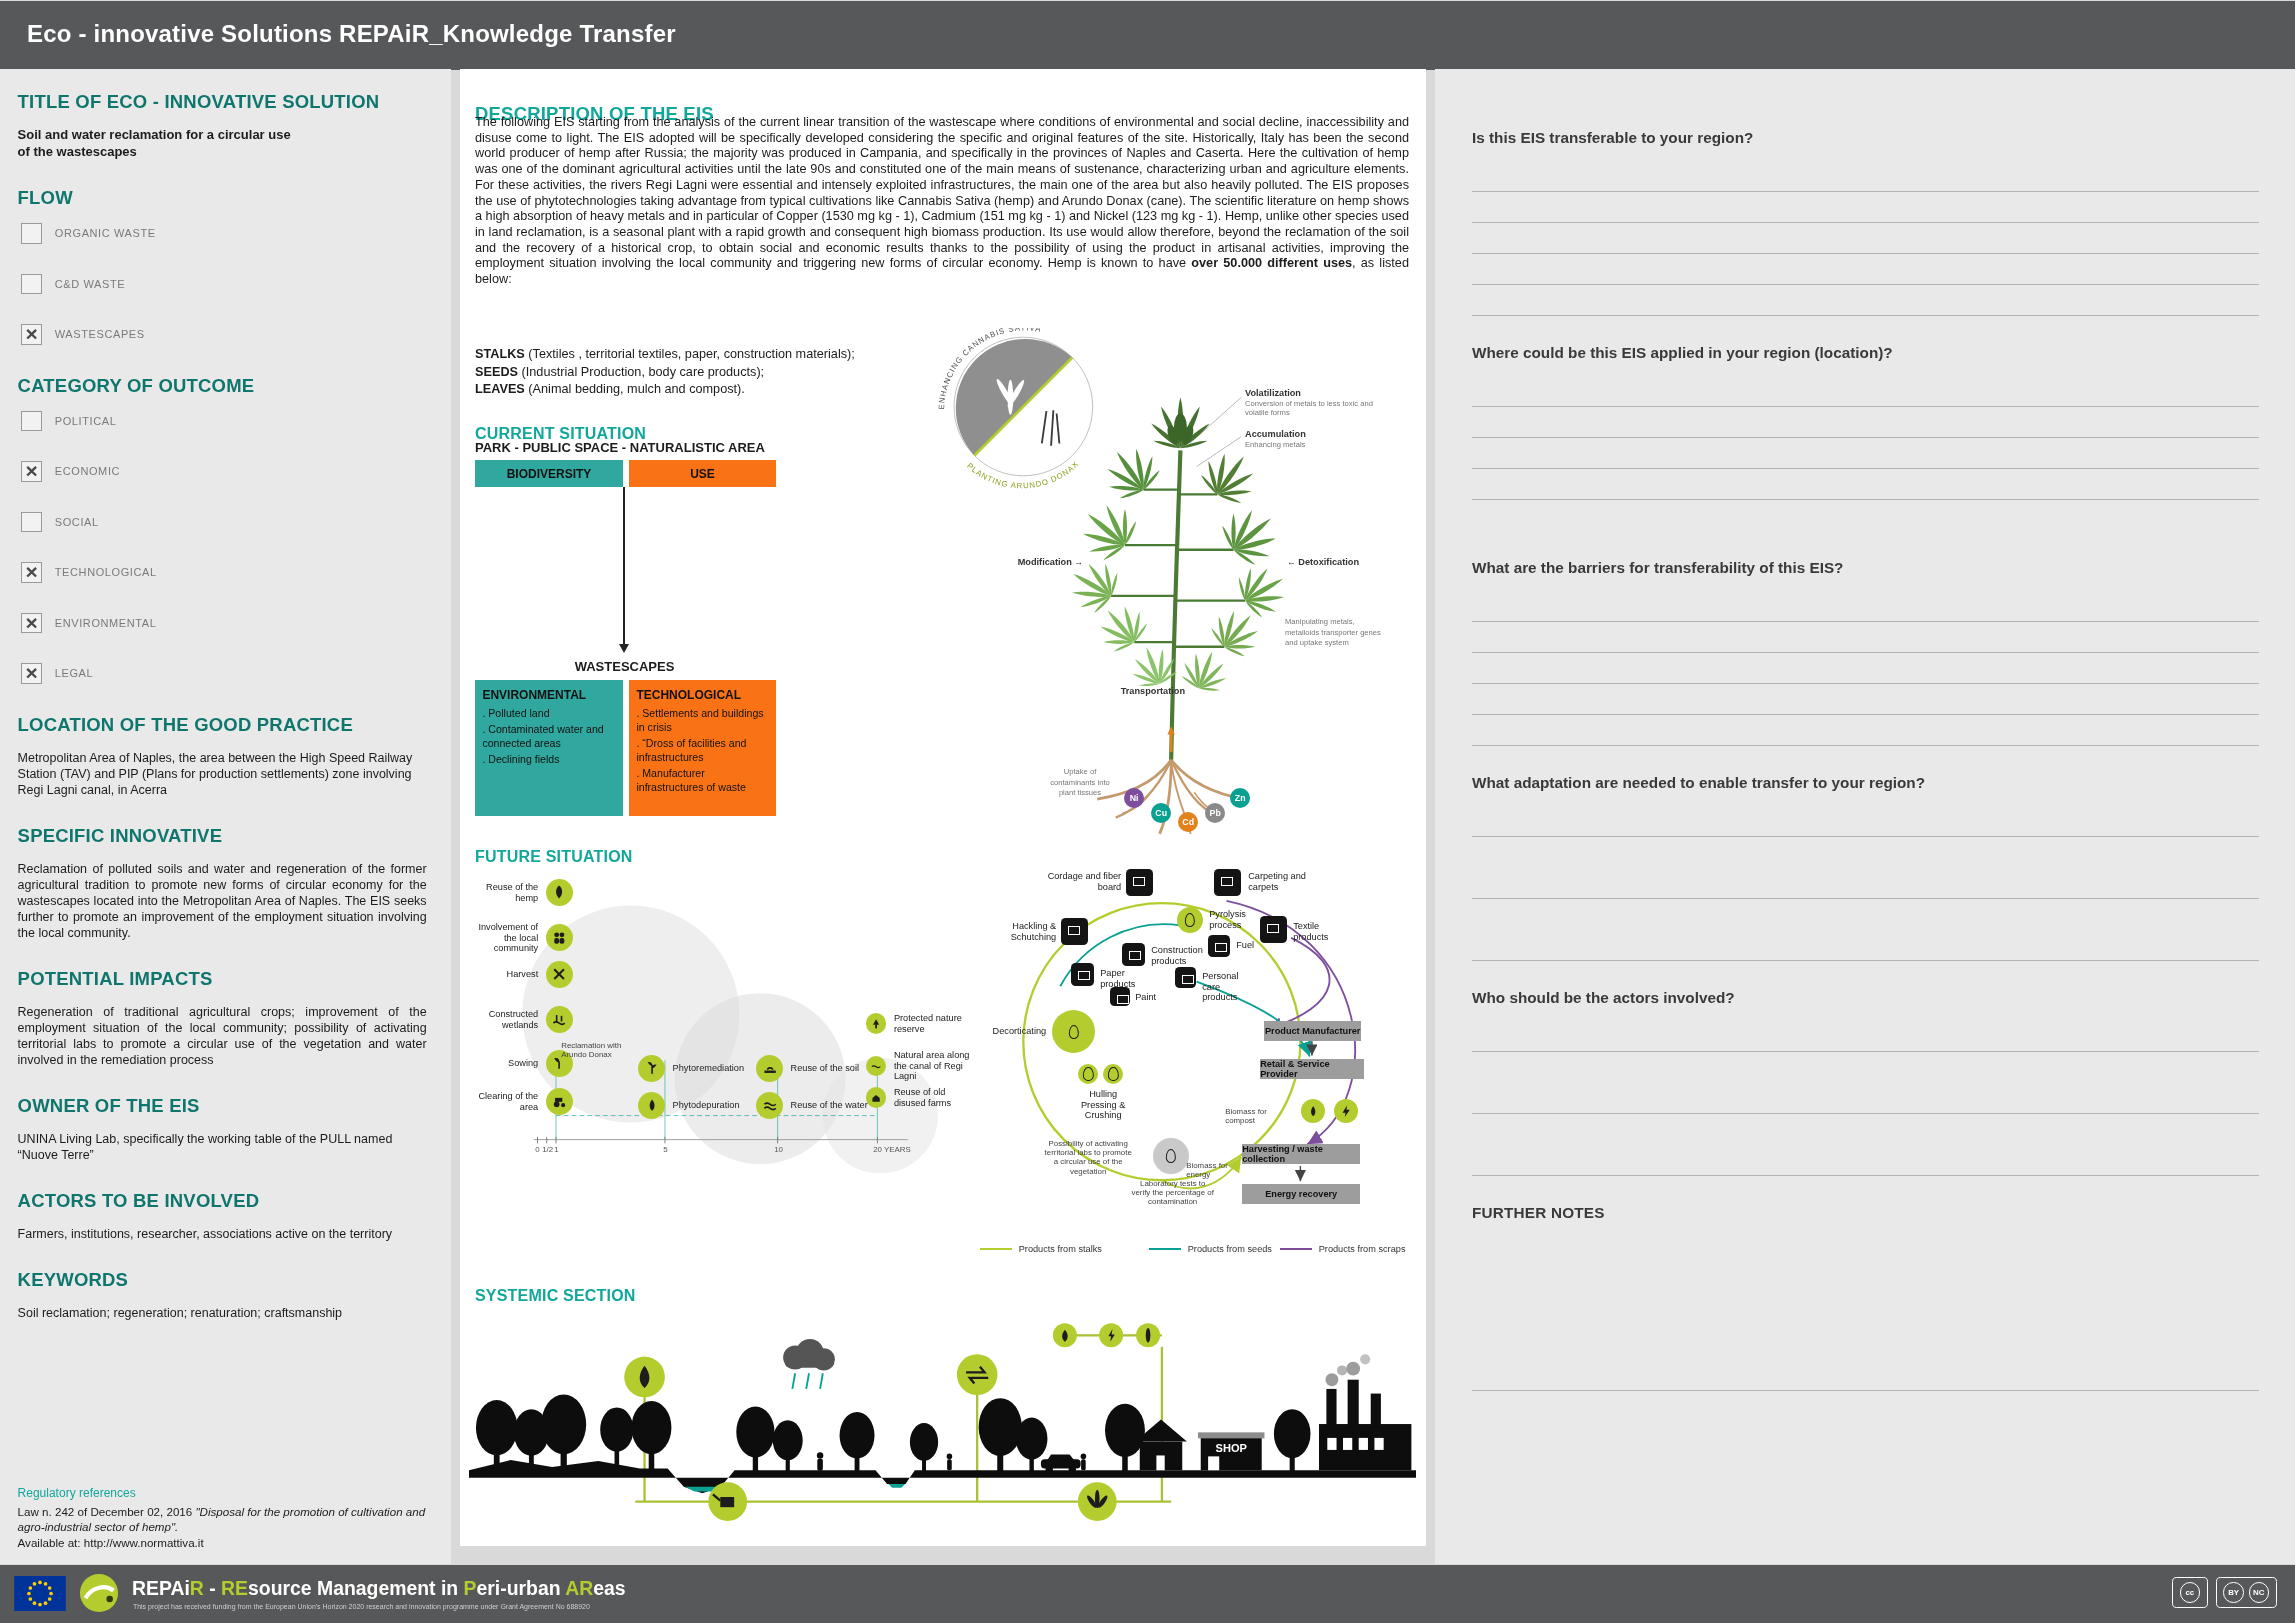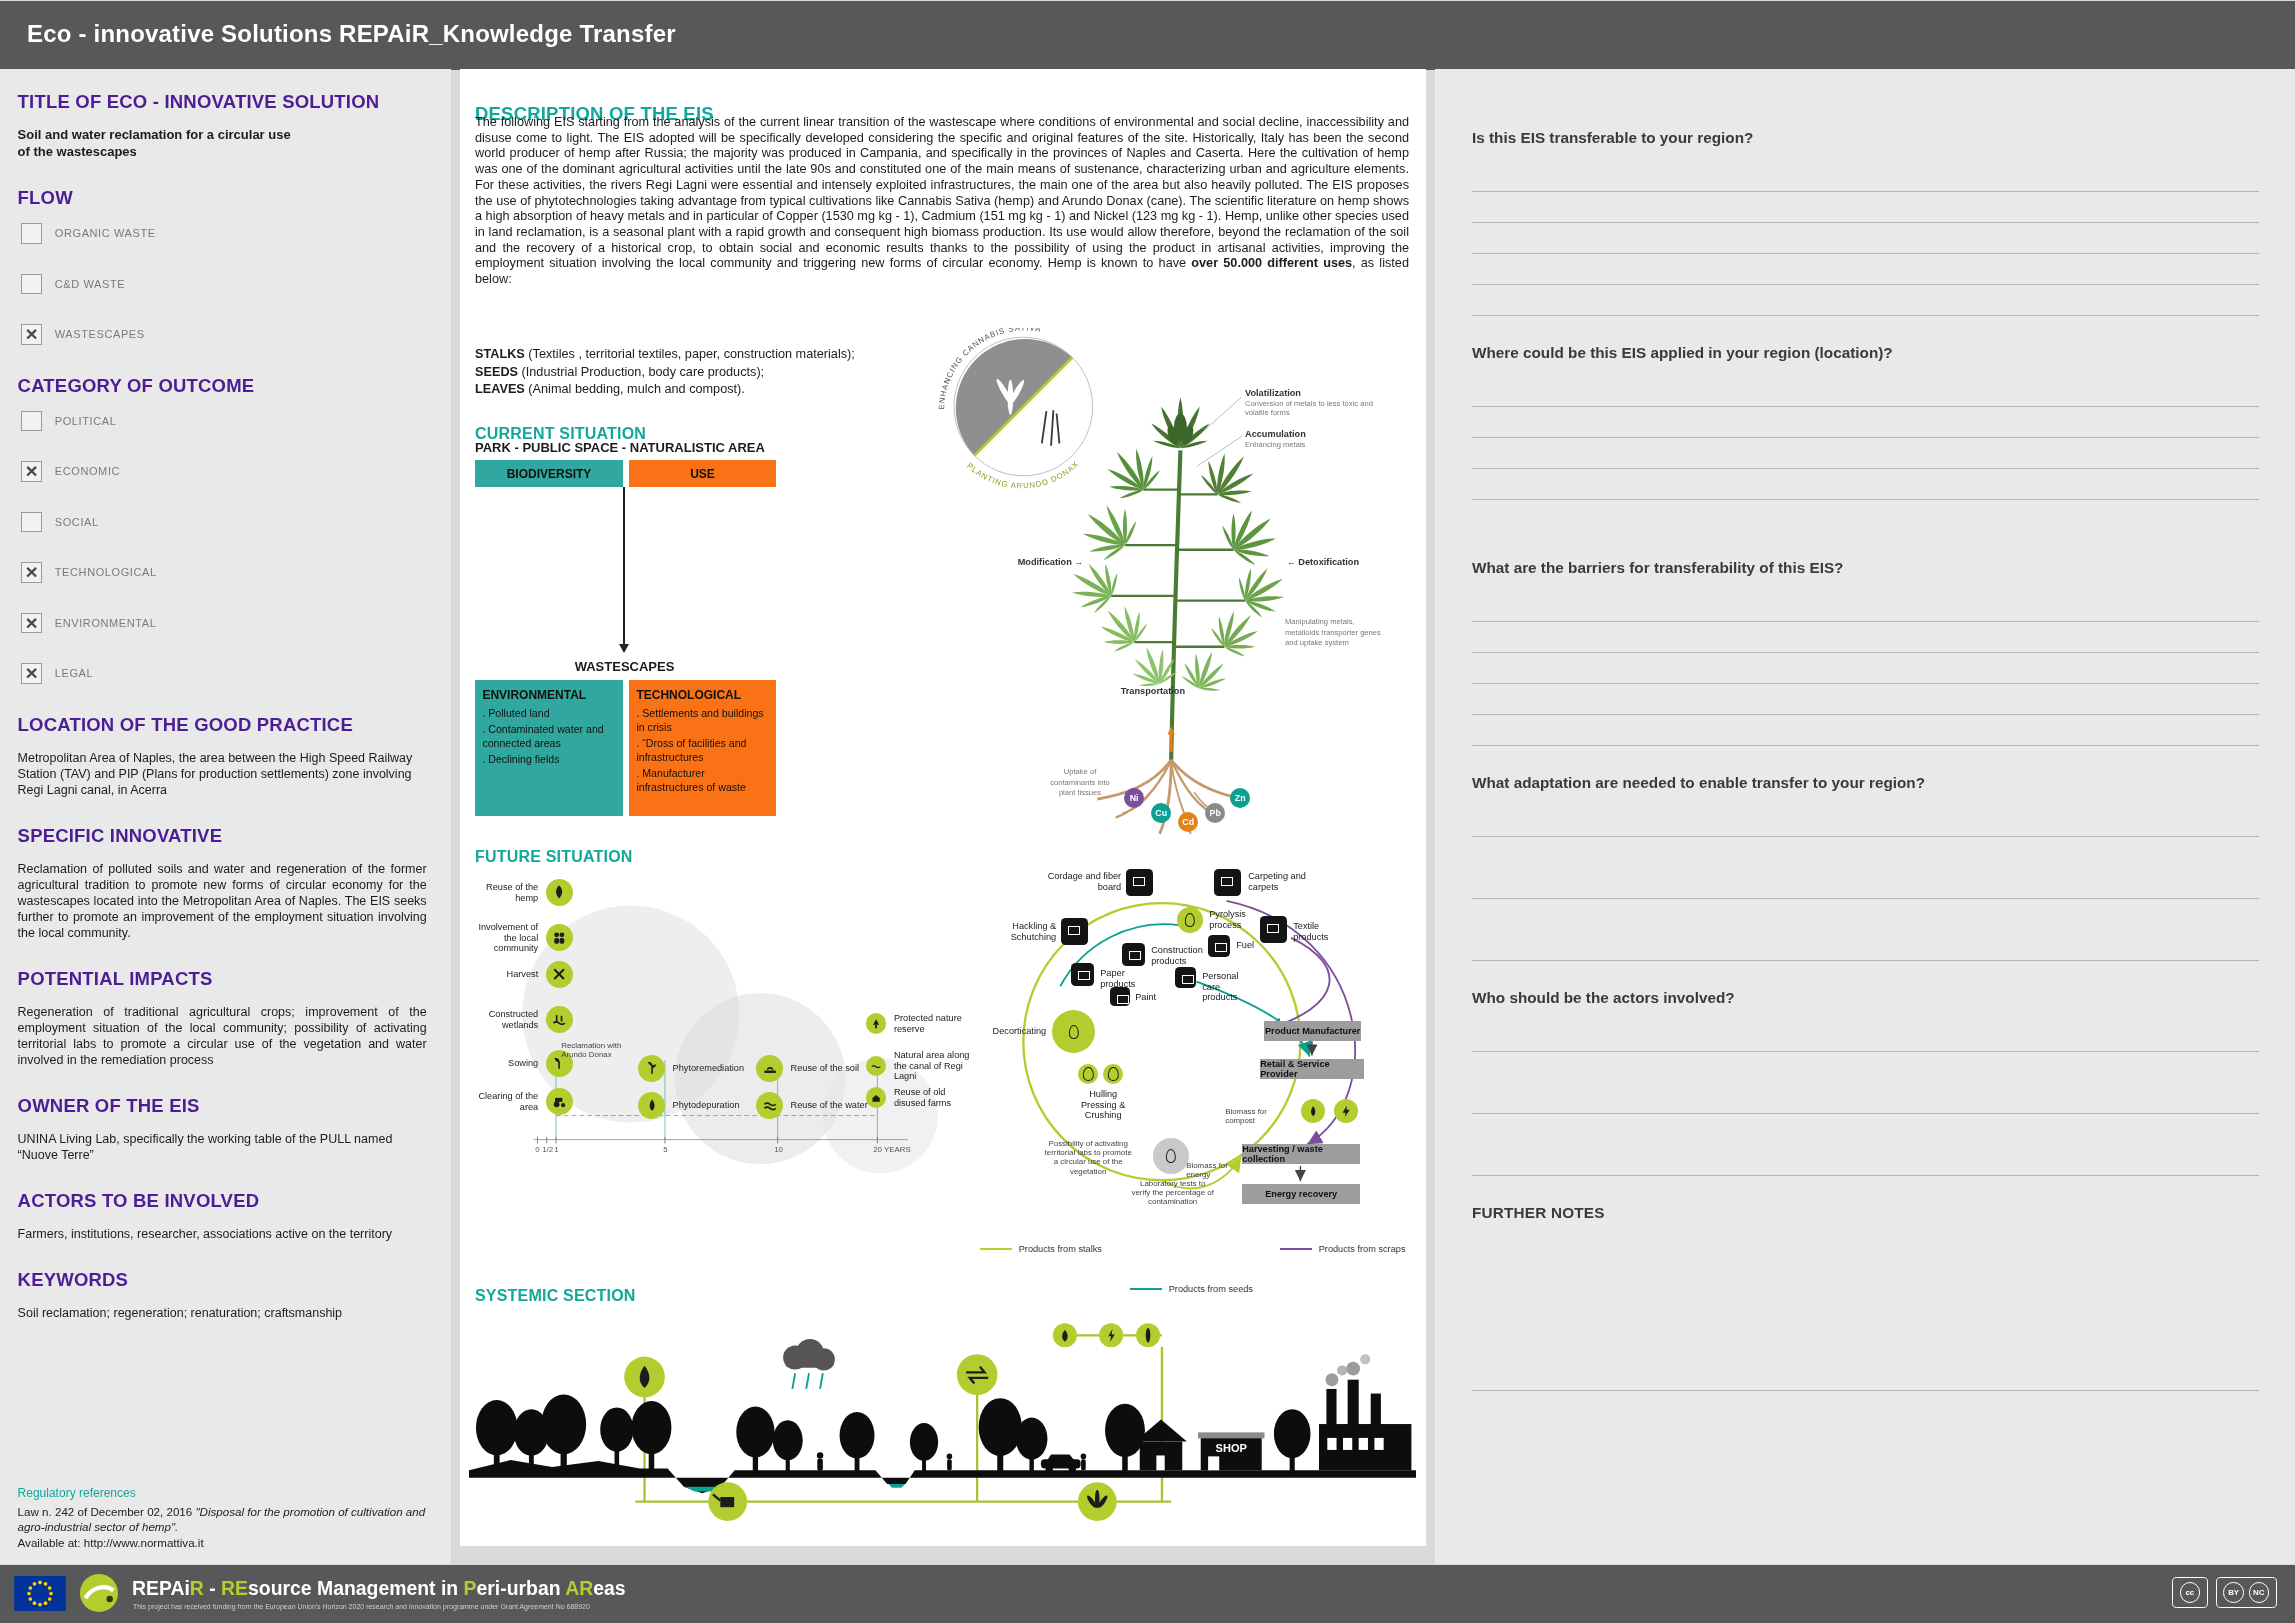--- a/index.html
+++ b/index.html
@@ -13,21 +13,21 @@
   .botbar{position:absolute;left:0;bottom:0;width:100%;height:59px;background:#57585a;}
 
   
   .col-left{position:absolute;left:0;top:69px;width:451px;height:1495px;background:#e9e9e9;
     box-sizing:border-box;padding:22px 16px 14px 17.6px;}
   .col-mid{position:absolute;left:460px;top:69px;width:966px;height:1477px;background:#ffffff;}
   .col-right{position:absolute;left:1435px;top:69px;width:861px;height:1495px;background:#e9e9e9;
     box-sizing:border-box;padding:60px 37px 14px 37px;}
 
   
-  .th{color:#4c1d95;font-size:18.5px;font-weight:bold;letter-spacing:0.2px;margin:27px 0 14px 0;}
+  .th{color:#0f766e;font-size:18.5px;font-weight:bold;letter-spacing:0.2px;margin:27px 0 14px 0;}
   .th.first{margin-top:0;}
   .sol-title{font-size:13px;font-weight:bold;width:277px;margin:0 0 4.6px 0;line-height:16.6px;}
   .chk{display:flex;align-items:center;gap:13px;margin:0 0 30px 3.7px;}
   .cbox{width:18.5px;height:18.5px;background:#f2f2f2;border:1.4px solid #9a9a9a;display:flex;
     align-items:center;justify-content:center;flex:none;}
   .cmark{font-size:21px;font-weight:bold;color:#4a4a4a;line-height:18.5px;}
   .clabel{font-size:11px;color:#7a7a7a;letter-spacing:0.6px;}
   .tx{font-size:12.5px;line-height:16px;width:409px;margin:0 0 2.8px 0;}
   .just{text-align:justify;}
   .reg{position:absolute;left:17.6px;bottom:14px;width:416px;}
@@ -591,21 +591,21 @@
       <div class="ic" style="position:absolute;left:865px;top:242px;width:24px;height:24px;">
           <svg viewBox="0 0 40 40">
             <path d="M22 4 L10 24 H18 L16 36 L30 16 H21Z" fill="#1d1d1d"></path>
           </svg>
         </div>
 
       <div class="legend" style="left:511px;top:387px;">
         <span class="sw" style="background:#b5cc2e;"></span>
         <span>Products from stalks</span>
       </div>
-      <div class="legend" style="left:661px;top:387px;margin-top:40px;">
+      <div class="legend" style="left:680px;top:387px;">
         <span class="sw" style="background:#0aa092;"></span>
         <span>Products from seeds</span>
       </div>
       <div class="legend" style="left:811px;top:387px;">
         <span class="sw" style="background:#7d4e9e;"></span>
         <span>Products from scraps</span>
       </div>
     </div>
 
     <h2 class="mh sec" style="left:15px;top:1205px;">SYSTEMIC SECTION</h2>

